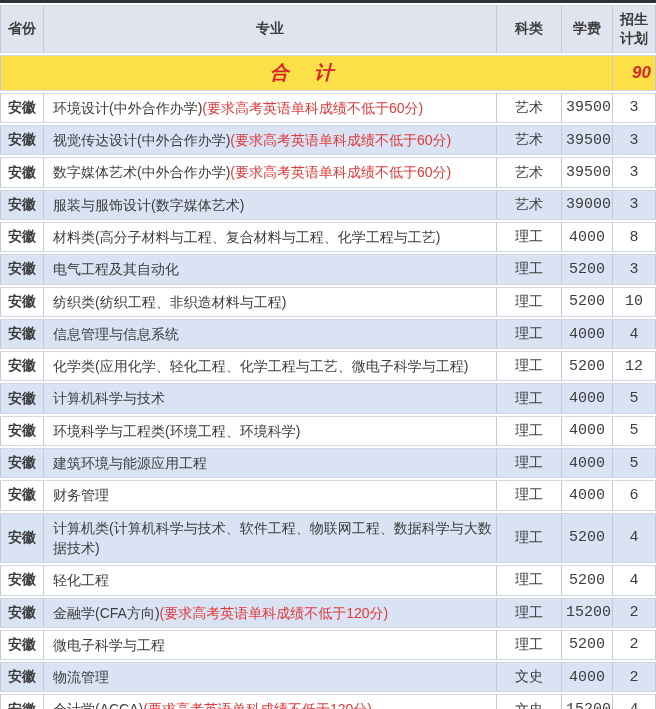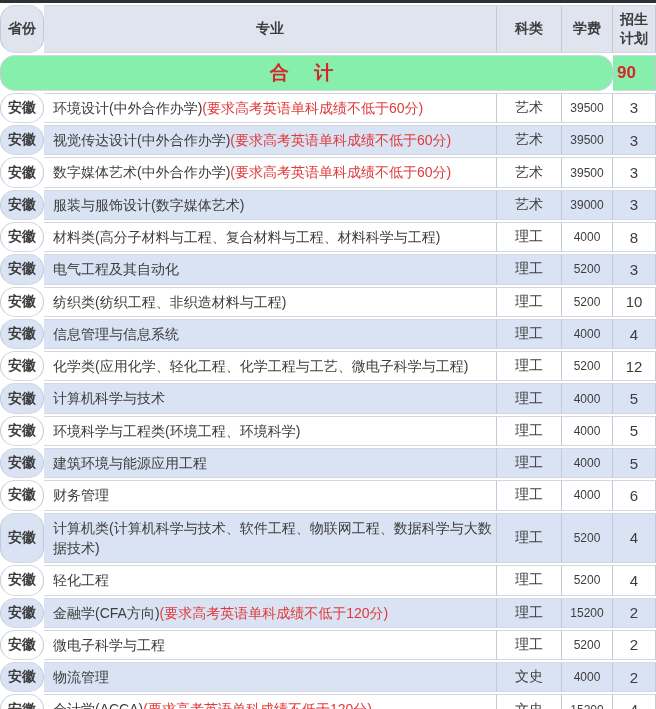--- a/index.html
+++ b/index.html
@@ -27,48 +27,48 @@
   }
   th,td{
     box-sizing:border-box;
     font-size:14px;
     padding:4px 4px;
     border-top:1px solid var(--hairline);
     border-bottom:1px solid var(--hairline);
     border-right:1px solid var(--grid);
     overflow:hidden;
   }
-  th:first-child,td:first-child{border-left:1px solid var(--grid);border-radius:15px;}
+  th:first-child,td:first-child{border-left:1px solid var(--grid);}
   thead th{
     background:var(--header-bg);
     font-weight:bold;
     text-align:center;
     height:44px;
     line-height:1.35;
   }
   tbody td{height:27px;}
   tr.stripe td{background:var(--stripe-bg);}
   tr.plain td{background:#ffffff;}
   td.c-prov{text-align:center;font-weight:bold;}
   td.c-major{text-align:left;padding-left:9px;line-height:1.45;margin-top:8px;}
-  td.c-cat,td.c-fee,td.c-plan{text-align:center;}
-  td.c-fee{font-size:12px;}
+  td.c-cat,td.c-fee,td.c-plan{text-align:center;font-family:Liberation Mono, monospace;}
+  td.c-fee{font-size:15px;}
   td.c-plan{font-size:15px;}
   span.note{color:var(--red);}
-  tr.total-row td{background:#86efac;}
+  tr.total-row td{background:#fde047;font-style:italic;}
   td.total-label{
     text-align:center;
     color:var(--total-red);
     font-weight:bold;
     font-size:19px;
     letter-spacing:10px;
     height:30px;
   }
   td.total-plan{
-    text-align:left;
+    text-align:right;
     color:var(--total-red);
     font-weight:bold;
     font-size:17px;
   }
 </style>
 </head>
 <body>
 
 <table class="adm">
   <colgroup>
@@ -117,21 +117,21 @@
   </tr>
       <tr class="stripe">
     <td class="c-prov">安徽</td>
     <td class="c-major"><span class="major">服装与服饰设计(数字媒体艺术)</span><span class="note"></span></td>
     <td class="c-cat">艺术</td>
     <td class="c-fee">39000</td>
     <td class="c-plan">3</td>
   </tr>
       <tr class="plain">
     <td class="c-prov">安徽</td>
-    <td class="c-major"><span class="major">材料类(高分子材料与工程、复合材料与工程、材料科学与工程)</span><span class="note"></span></td>
+    <td class="c-major"><span class="major">材料类(高分子材料与工程、复合材料与工程、化学工程与工艺)</span><span class="note"></span></td>
     <td class="c-cat">理工</td>
     <td class="c-fee">4000</td>
     <td class="c-plan">8</td>
   </tr>
       <tr class="stripe">
     <td class="c-prov">安徽</td>
     <td class="c-major"><span class="major">电气工程及其自动化</span><span class="note"></span></td>
     <td class="c-cat">理工</td>
     <td class="c-fee">5200</td>
     <td class="c-plan">3</td>

